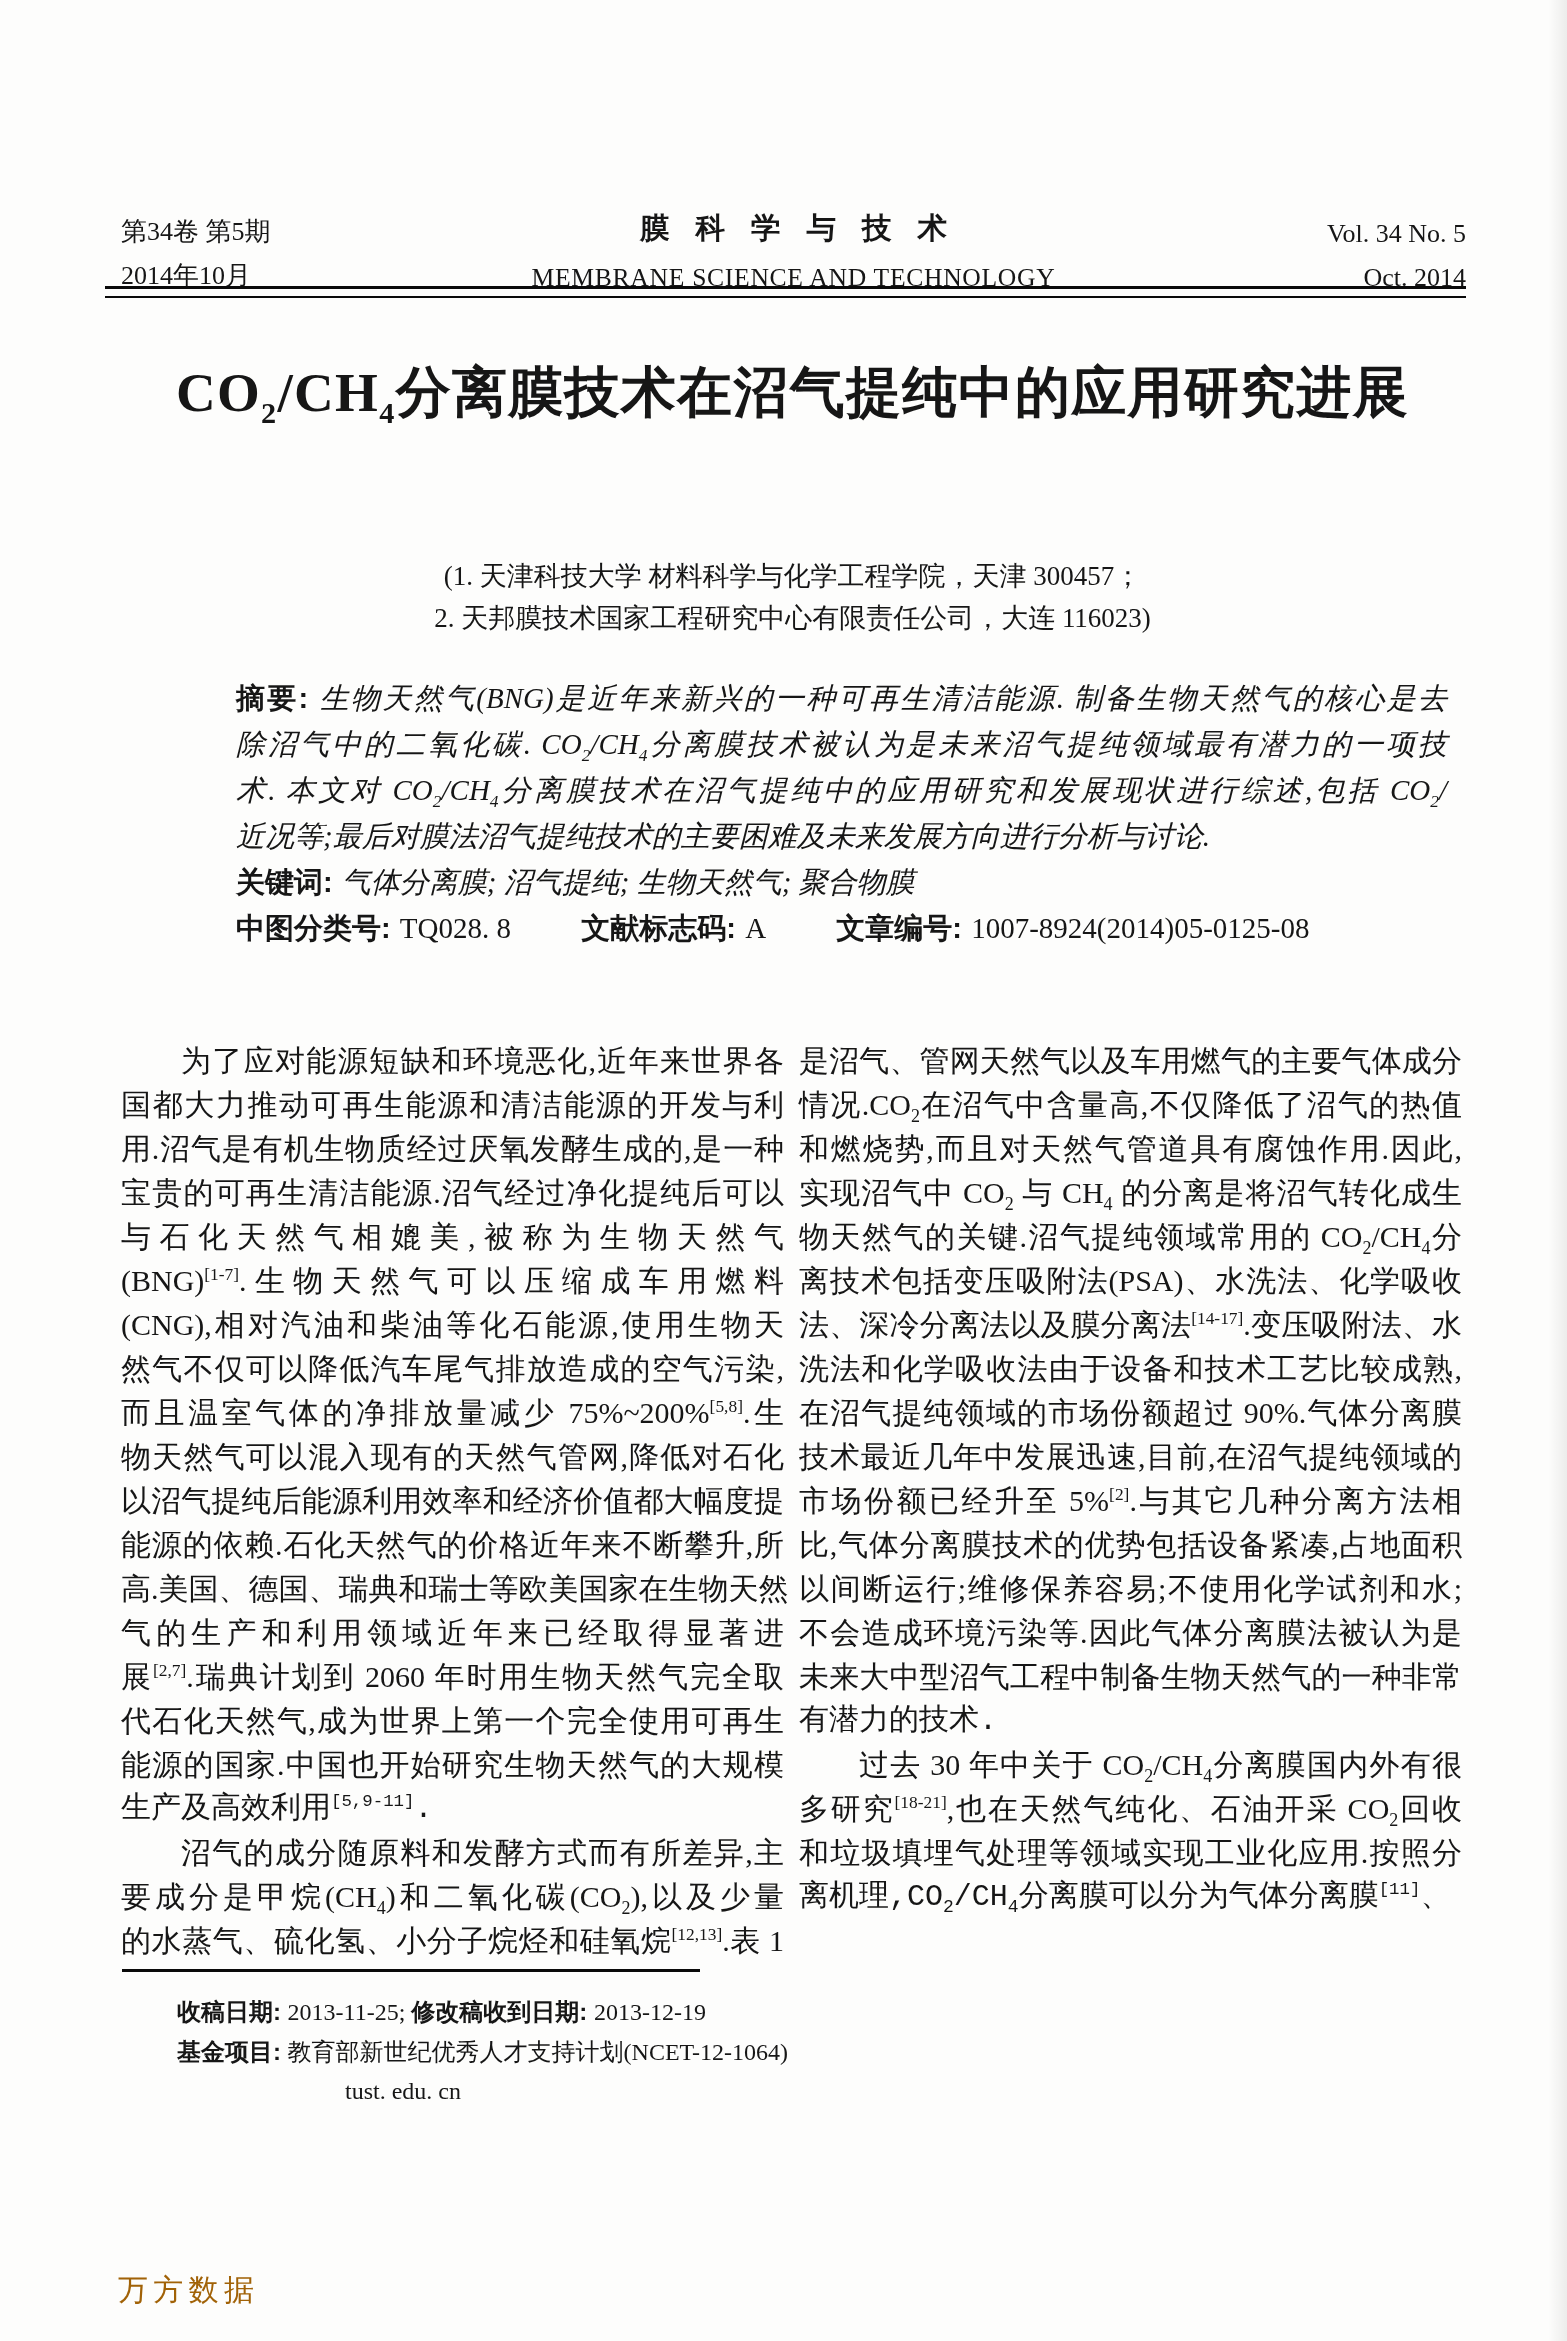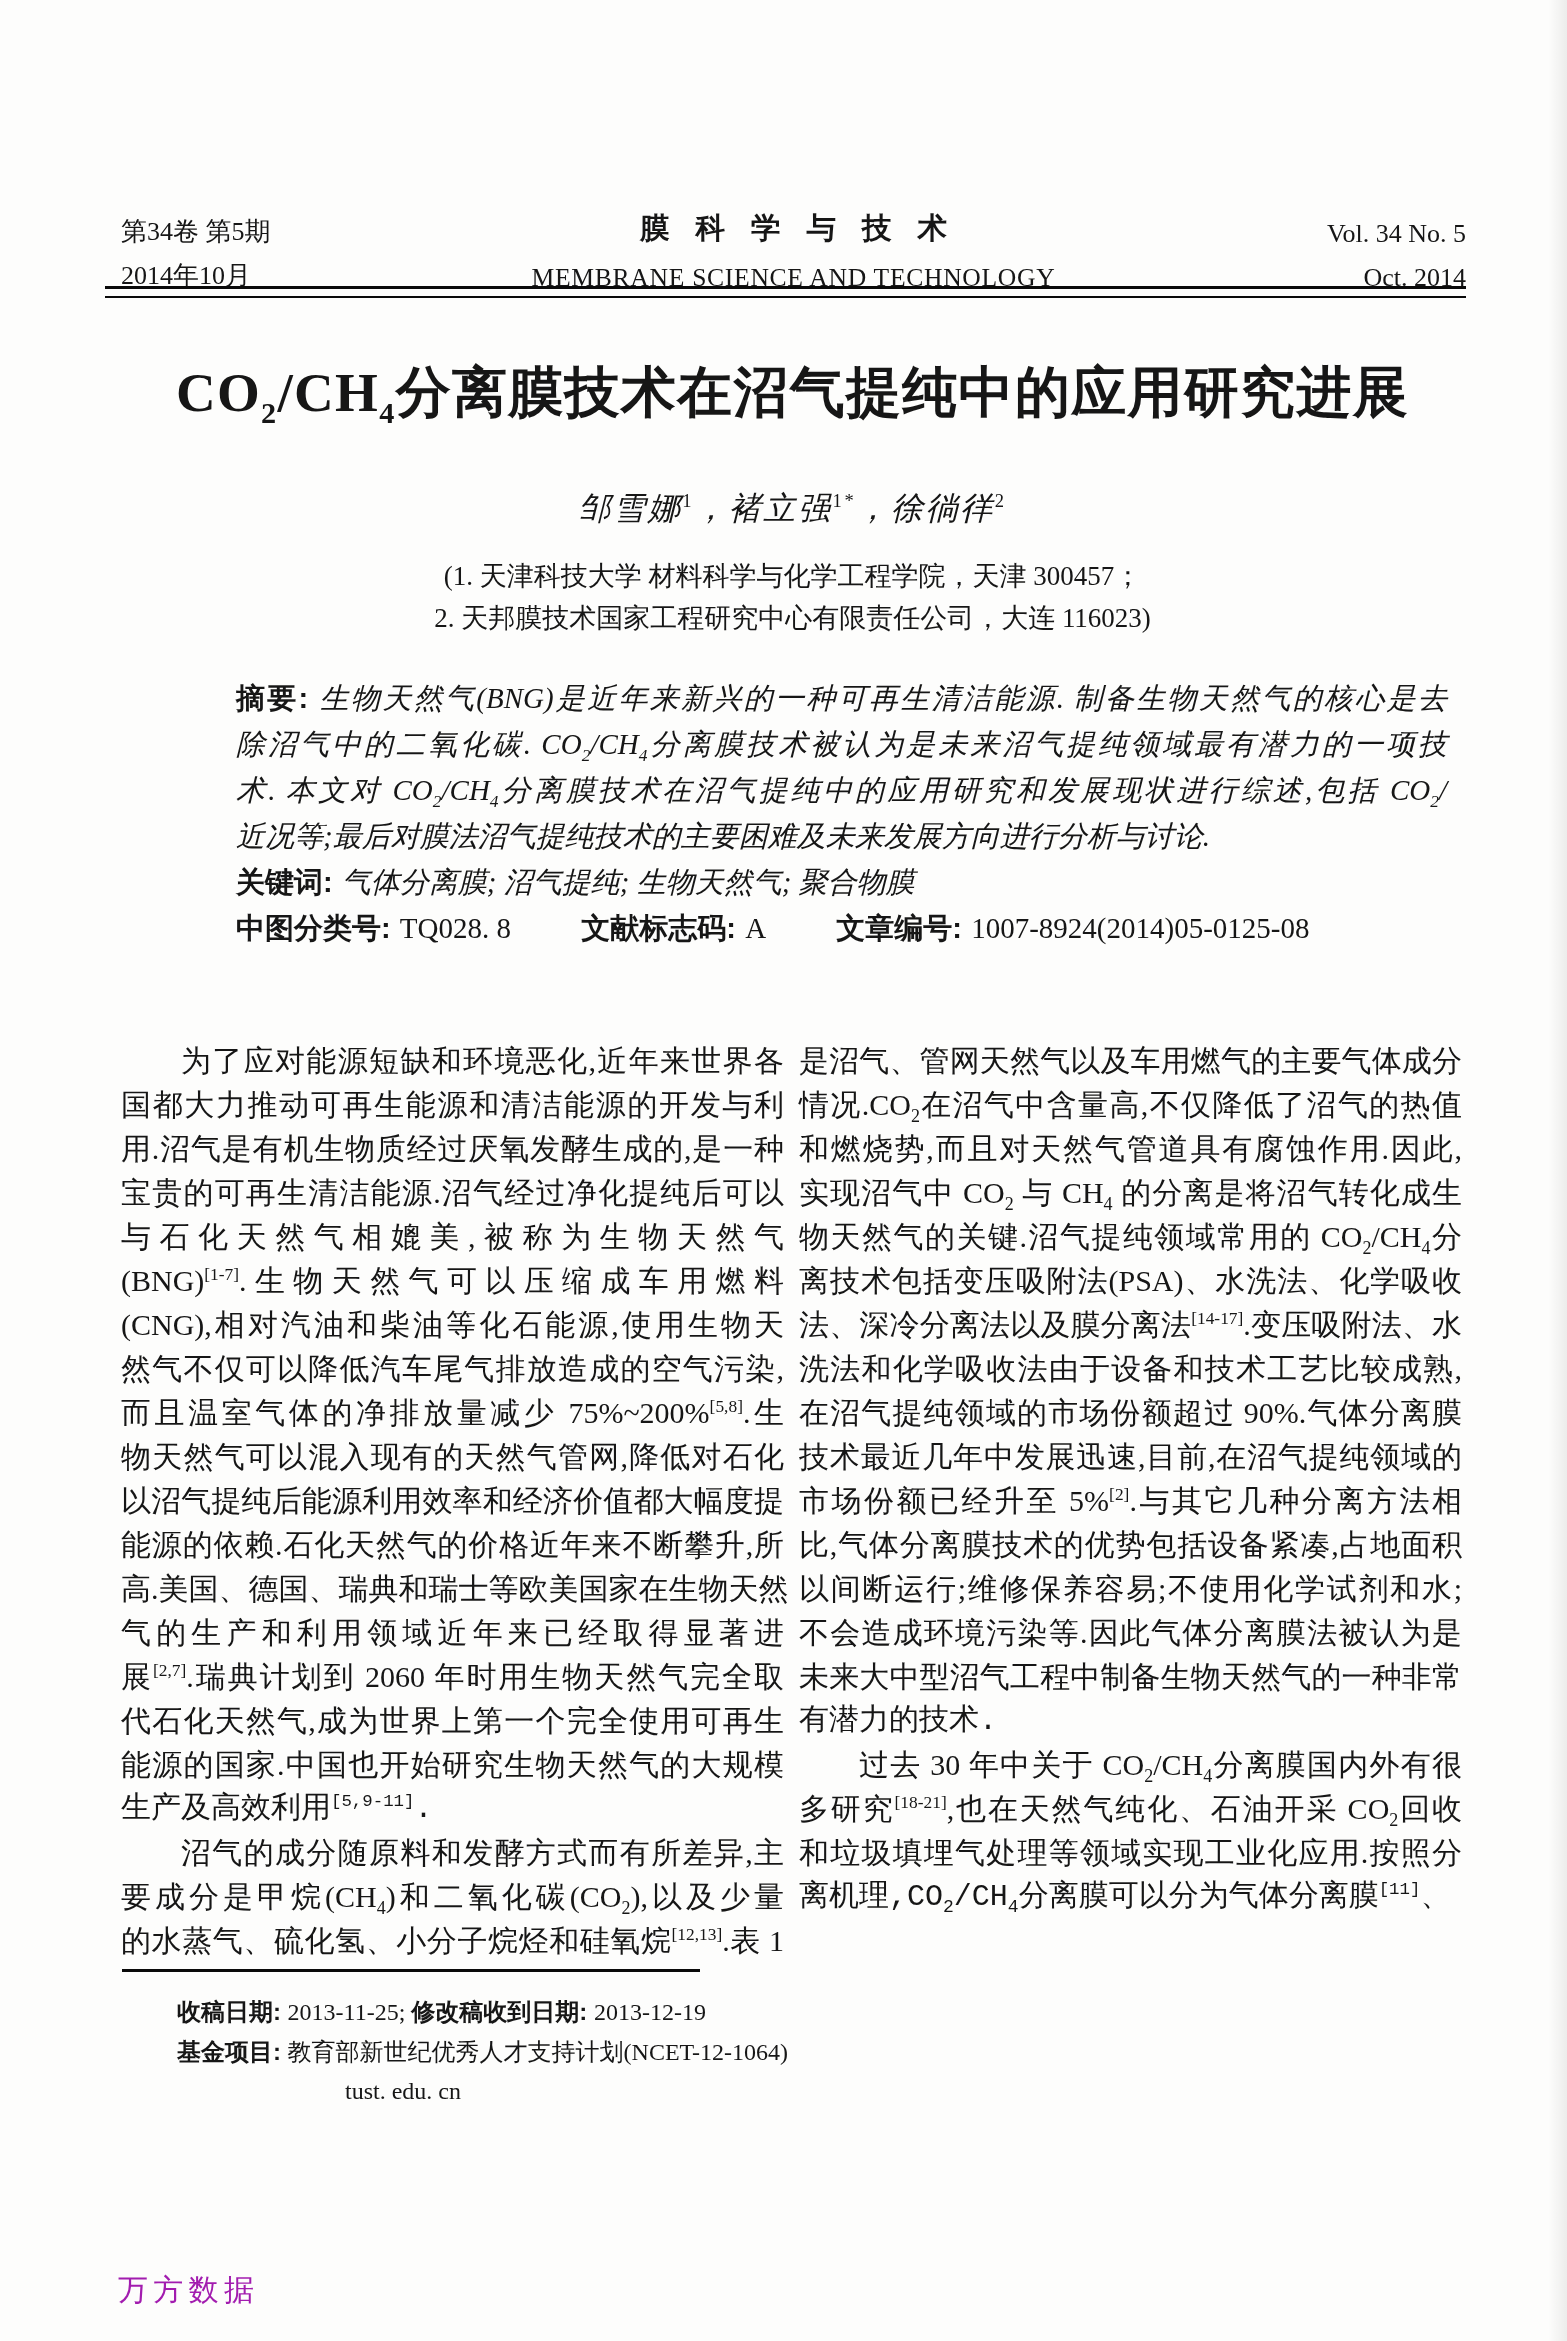--- a/index.html
+++ b/index.html
@@ -57,21 +57,21 @@
   .foot-rule{position:absolute;left:122px;top:1969px;width:578px;
     border-top:3.3px solid #0a0a0a;}
   .footnotes{position:absolute;left:177px;top:1992px;width:1289px;
     font-size:24px;line-height:39px;}
   .fn-line{white-space:nowrap;}
   .fn-label{font-family:"Liberation Sans","DejaVu Sans",sans-serif;
     font-weight:bold;margin-right:6.6px;}
   .fn-cont{padding-left:168px;}
   
   .watermark{position:absolute;left:118px;top:2270px;font-size:30px;
-    color:#a21caf;letter-spacing:5.3px;}
+    color:#a16207;letter-spacing:5.3px;}
 </style>
 </head>
 <body>
 
 <div class="page">
 
   <div class="jheader">
     <div class="jh-row first">
       <div class="jh-side">第34卷  第5期</div>
       <div class="jh-cn">膜科学与技术</div>
@@ -79,21 +79,20 @@
     </div>
     <div class="jh-row">
       <div class="jh-side">2014年10月</div>
       <div class="jh-en">MEMBRANE SCIENCE AND TECHNOLOGY</div>
       <div class="jh-side r">Oct.  2014</div>
     </div>
   </div>
   <div class="double-rule"></div>
 
   <div class="art-title">CO<sub>2</sub>/CH<sub>4</sub>分离膜技术在沼气提纯中的应用研究进展</div>
-  <div class="authors">邹雪娜<sup>1</sup>，褚立强<sup>1*</sup>，徐徜徉<sup>2</sup></div>
   <div class="affils">
     <div>(1. 天津科技大学 材料科学与化学工程学院，天津 300457；</div>
     <div>2. 天邦膜技术国家工程研究中心有限责任公司，大连 116023)</div>
   </div>
 
   <div class="abstract">
     <div class="ab-line"><span class="blabel">摘要:</span><span>生物天然气(BNG)是近年来新兴的一种可再生清洁能源. 制备生物天然气的核心是去</span></div>
     <div class="ab-line">除沼气中的二氧化碳. CO<sub>2</sub>/CH<sub>4</sub>分离膜技术被认为是未来沼气提纯领域最有潜力的一项技</div>
     <div class="ab-line">术. 本文对 CO<sub>2</sub>/CH<sub>4</sub>分离膜技术在沼气提纯中的应用研究和发展现状进行综述,包括 CO<sub>2</sub>/</div>
     <div class="ab-line end">近况等;最后对膜法沼气提纯技术的主要困难及未来发展方向进行分析与讨论.</div>

